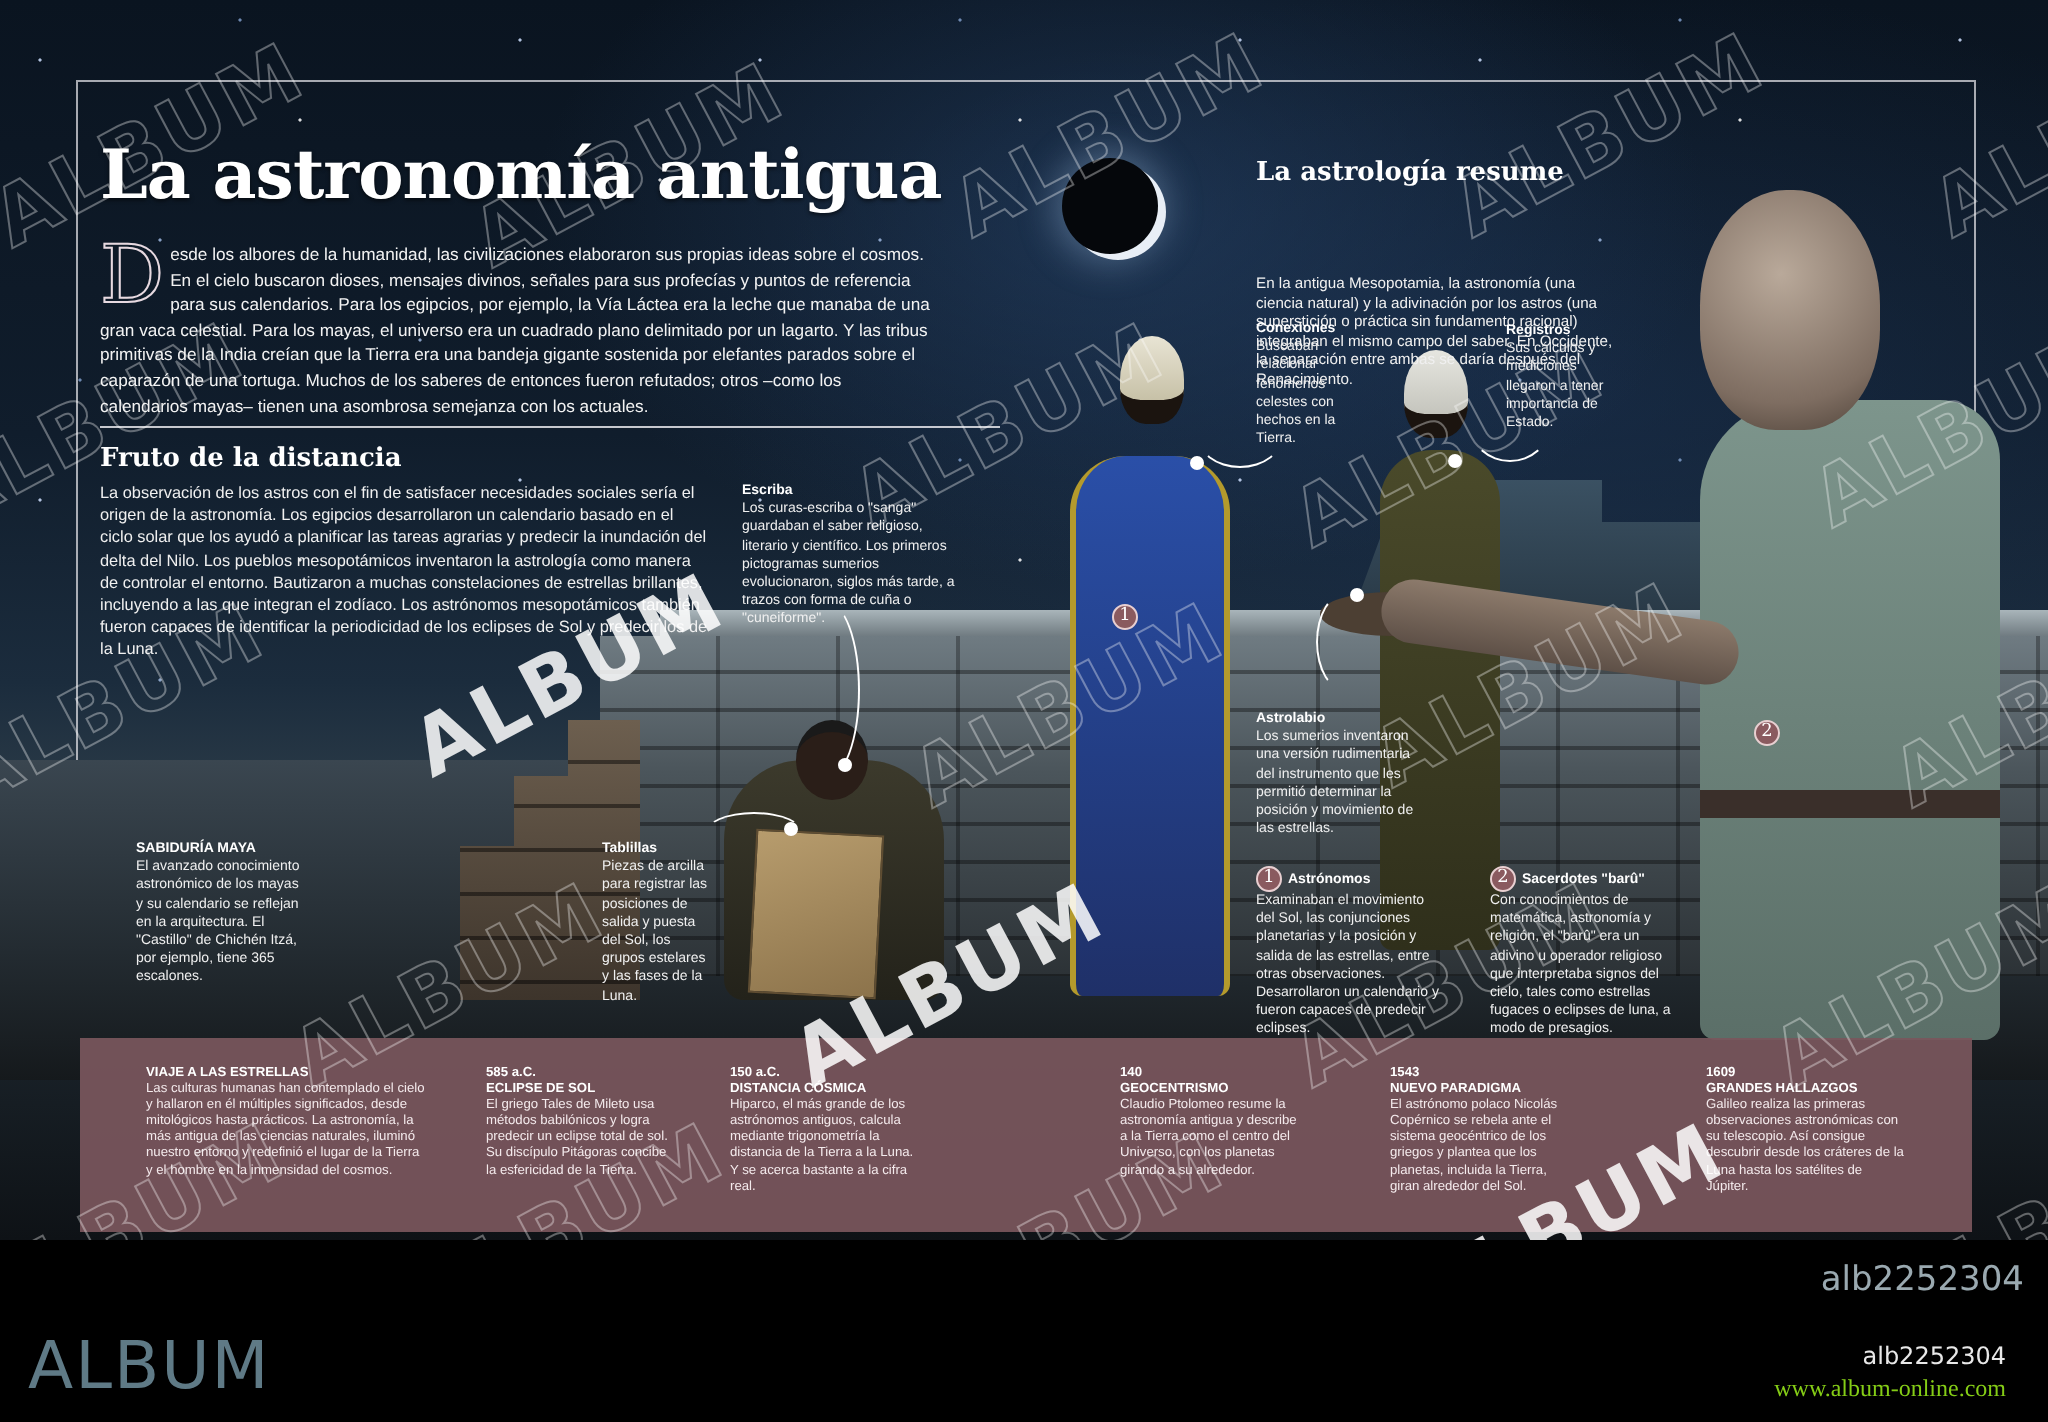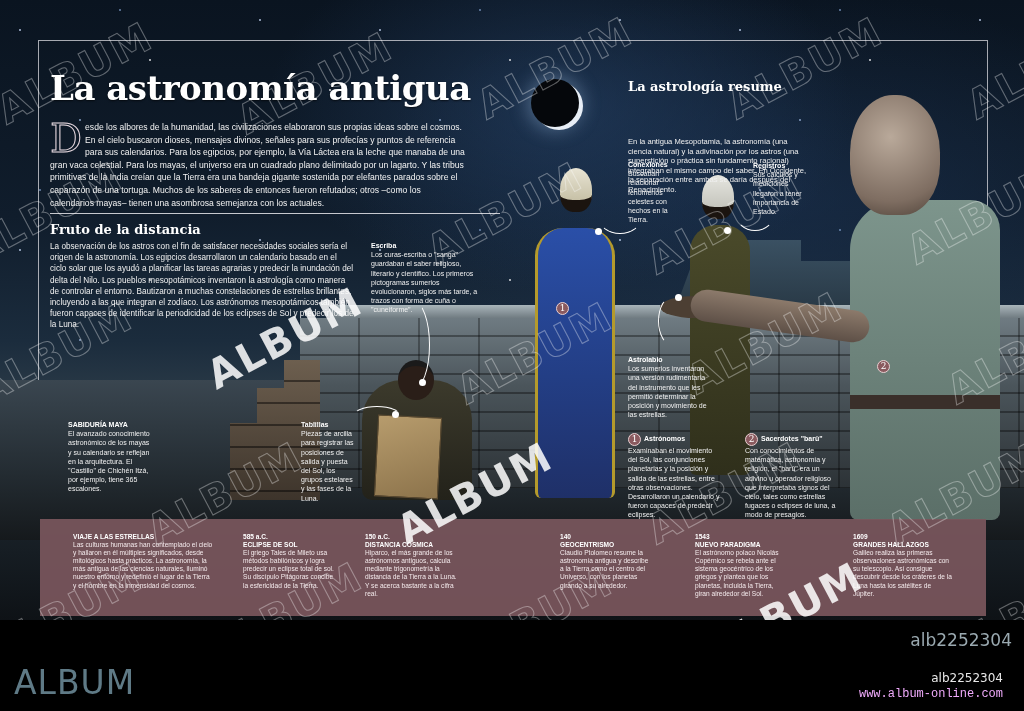--- a/index.html
+++ b/index.html
@@ -143,21 +143,21 @@
     letter-spacing: 2px; pointer-events: none;
   }
   .wm.solid { color: rgba(255,255,255,0.85); -webkit-text-stroke: 0; }
 
   
   .footer { position: absolute; left: 0; top: 620px; width: 1024px; height: 91px; background: #000; }
   .footer-logo { position: absolute; left: 14px; top: 43px; font-family: "DejaVu Sans", sans-serif; font-size: 33px;
     color: #5f7a86; letter-spacing: 1px; }
   .footer-id-big { position: absolute; right: 12px; top: 10px; font-family: "DejaVu Sans", sans-serif; font-size: 17px; color: #9aa9b0; }
   .footer-id { position: absolute; right: 21px; top: 51px; font-family: "DejaVu Sans", sans-serif; font-size: 12px; color: #e8e8e8; text-align: right; }
-  .footer-url { position: absolute; right: 21px; top: 67px; font-family: Liberation Mono, monospace; font-size: 12px; color: #f0abfc; text-align: right; }
+  .footer-url { position: absolute; right: 21px; top: 67px; font-family: Liberation Serif, serif; font-size: 12px; color: #84cc16; text-align: right; }
 </style>
 </head>
 <body>
 
 <div class="canvas">
   <div class="stars"></div>
   <div class="frame"></div>
   <div class="moon"></div>
 
   <div class="ground"></div>

